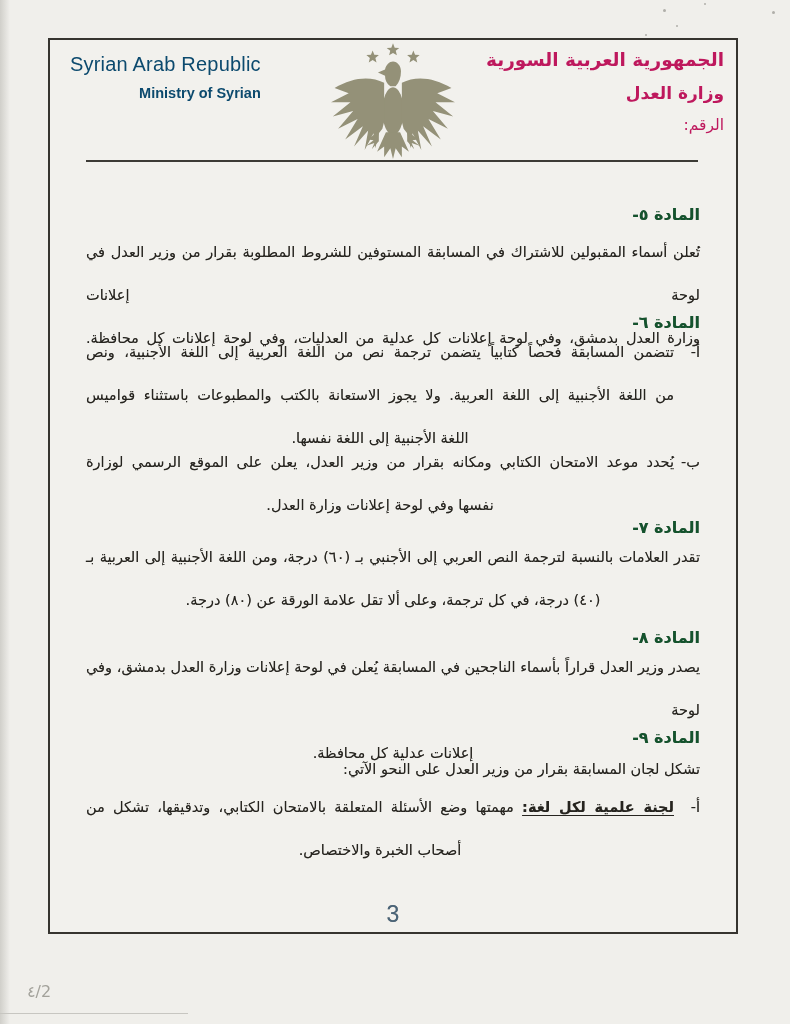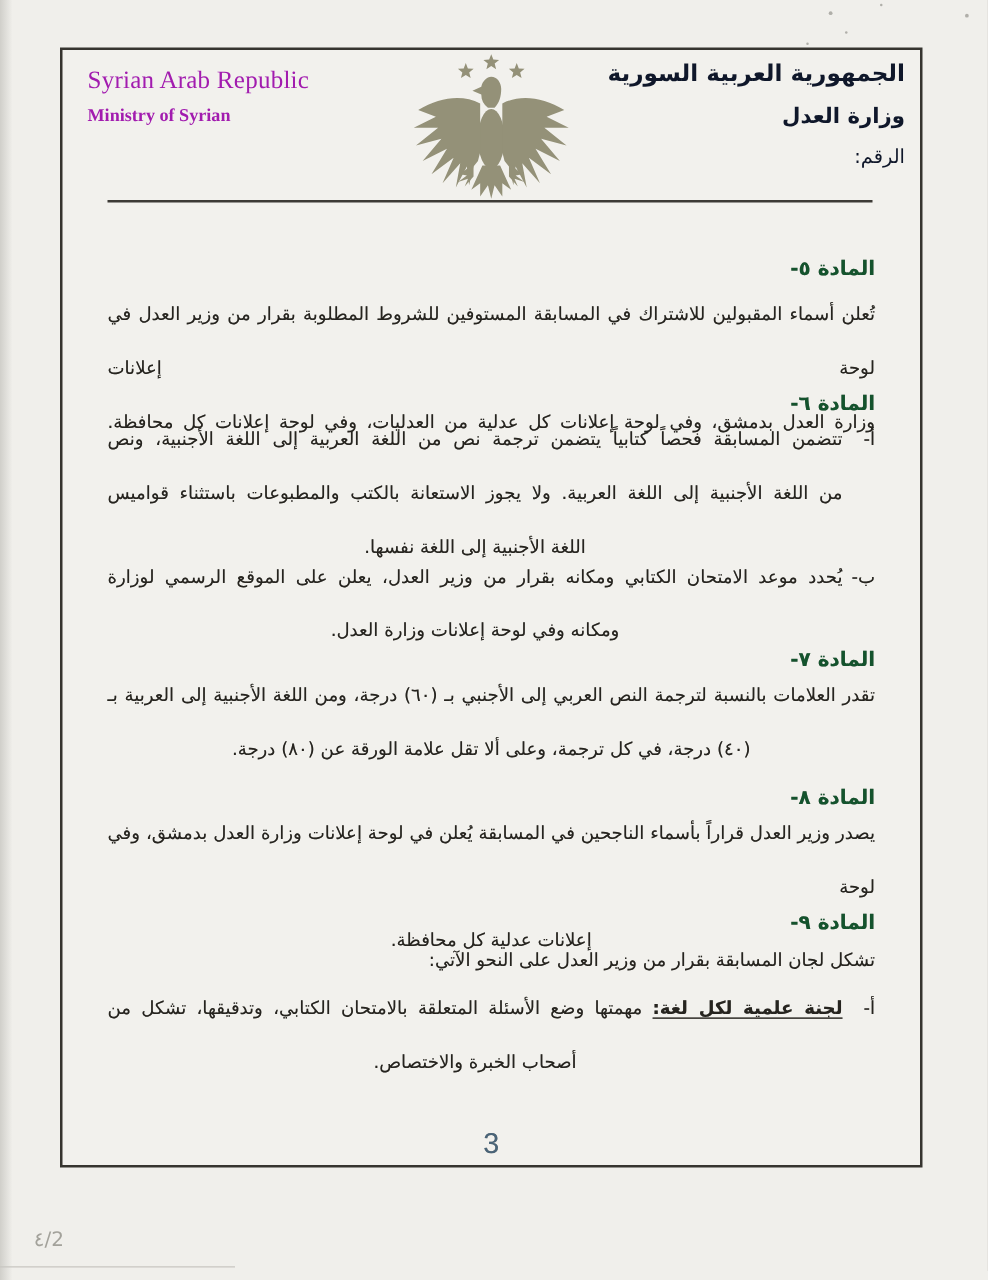--- a/index.html
+++ b/index.html
@@ -14,25 +14,25 @@
   }
   .speck{position:absolute; background:#8d8c86; border-radius:50%; opacity:.65;}
 
   
   .frame{
     position:absolute; left:48px; top:38px; width:686px; height:892px;
     border:2px solid #36342f; background:#f2f1ed;
   }
 
   
-  .hdr-en{position:absolute; left:20px; top:13px; font-family:Liberation Serif, serif; color:#a21caf;}
+  .hdr-en{position:absolute; left:20px; top:13px; font-family:Liberation Sans, sans-serif; color:#0c4a6e;text-align:right;}
   .c-en{font-size:20px; letter-spacing:.2px;}
   .m-en{font-size:14.5px; font-weight:bold; margin-top:9px;}
   .emblem{position:absolute; left:50%; transform:translateX(-50%); top:2px;}
-  .hdr-ar{position:absolute; right:12px; top:9px; direction:rtl; text-align:right; color:#0f172a;}
+  .hdr-ar{position:absolute; right:12px; top:9px; direction:rtl; text-align:right; color:#be185d;}
   .c-ar{font-size:18.5px; font-weight:bold;}
   .m-ar{font-size:17px; font-weight:600; margin-top:13px;}
   .r-ar{font-size:15.5px; margin-top:13px;text-align:right;}
   .hdr-rule{position:absolute; top:120px; left:36px; width:612px; border-top:2px solid #3d3b36;}
 
   
   .content{
     position:absolute; left:36px; right:36px; top:0; bottom:0;
     direction:rtl; color:#26241f;
     text-shadow:0 0 .4px rgba(38,36,31,.45);
@@ -115,21 +115,21 @@
       <div class="art-title" style="top:270px;">المادة ٦-</div>
       <div class="para hang" style="top:291px;">
         <span class="marker">أ-</span>
         <div class="line jl">تتضمن المسابقة فحصاً كتابياً يتضمن ترجمة نص من اللغة العربية إلى اللغة الأجنبية، ونص</div>
         <div class="line jl">من اللغة الأجنبية إلى اللغة العربية. ولا يجوز الاستعانة بالكتب والمطبوعات باستثناء قواميس</div>
         <div class="line cl">اللغة الأجنبية إلى اللغة نفسها.</div>
       </div>
       <div class="para hang" style="top:401px;">
         <span class="marker">ب-</span>
         <div class="line jl">يُحدد موعد الامتحان الكتابي ومكانه بقرار من وزير العدل، يعلن على الموقع الرسمي لوزارة</div>
-        <div class="line cl">ومكانه وفي لوحة إعلانات وزارة العدل.</div>
+        <div class="line cl">نفسها وفي لوحة إعلانات وزارة العدل.</div>
       </div>
 
       <div class="art-title" style="top:475px;">المادة ٧-</div>
       <div class="para" style="top:496px;">
         <div class="line jl">تقدر العلامات بالنسبة لترجمة النص العربي إلى الأجنبي بـ (٦٠) درجة، ومن اللغة الأجنبية إلى العربية بـ</div>
         <div class="line cl">(٤٠) درجة، في كل ترجمة، وعلى ألا تقل علامة الورقة عن (٨٠) درجة.</div>
       </div>
 
       <div class="art-title" style="top:585px;">المادة ٨-</div>
       <div class="para" style="top:606px;">

